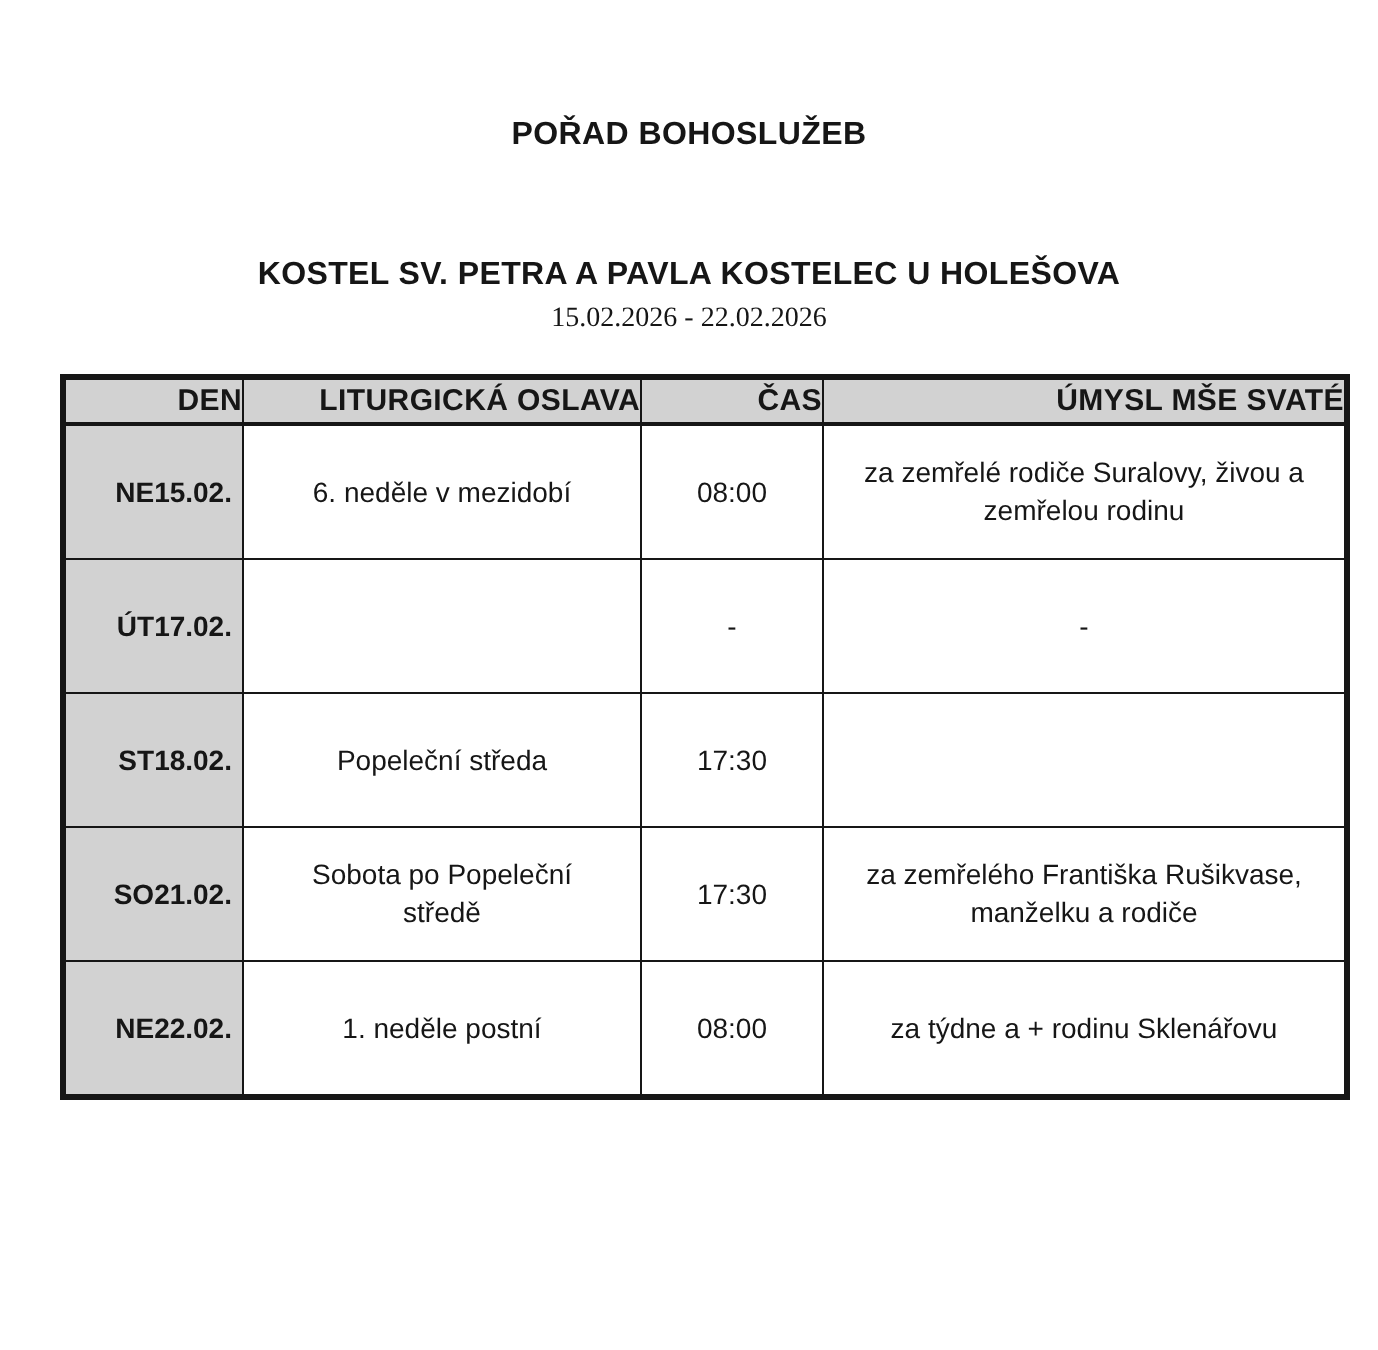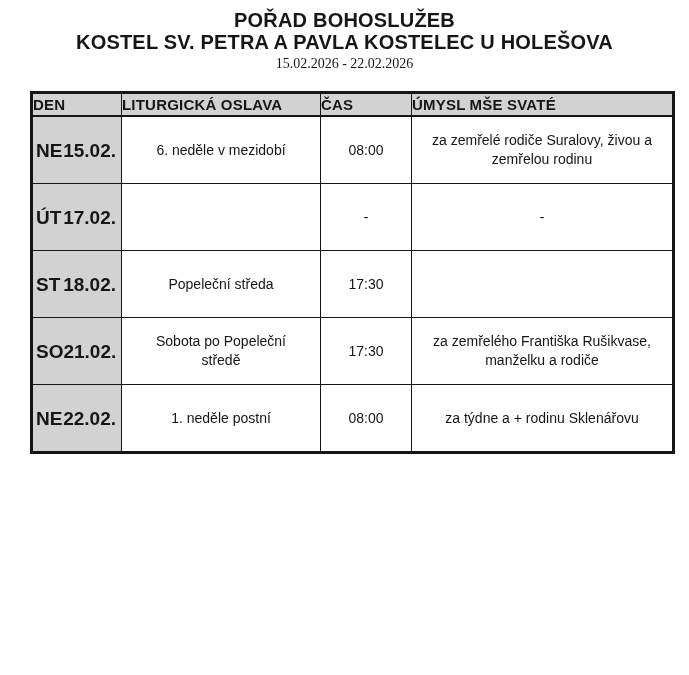--- a/index.html
+++ b/index.html
@@ -13,23 +13,24 @@
     font-family: "Liberation Sans", sans-serif;
     color: #161616;
     overflow: hidden;
   }
   .title-block {
     text-align: center;
     padding-top: 9px;
   }
   .title-line {
     font-weight: bold;
-    font-size: 20px;
+    font-size: 16px;
     line-height: 22px;
     letter-spacing: 0.2px;
+    margin-top: 48px;
   }
   .date-line {
     font-size: 14px;
     line-height: 21px;
     font-family: Liberation Serif, serif;
   }
   table.schedule {
     border-collapse: collapse;
     table-layout: fixed;
     width: 642px;
@@ -41,45 +42,45 @@
   col.c-cas { width: 91px; }
   col.c-umysl { width: 262px; }
   th {
     background: #d2d2d2;
     border: 1px solid #161616;
     border-bottom: 2px solid #161616;
     height: 21px;
     font-size: 15px;
     font-weight: bold;
     padding: 0;
-    text-align: left;
+    text-align: right;
     vertical-align: middle;
     letter-spacing: 0.2px;
   }
   td {
     border: 1px solid #161616;
     height: 66px;
     font-size: 14px;
     text-align: center;
     vertical-align: middle;
     padding: 0 2px;
     white-space: pre-line;
     line-height: 19px;
   }
   td.day-cell {
     background: #d2d2d2;
     padding: 0;
   }
   .day-wrap {
     display: flex;
-    justify-content: space-between;
+    justify-content: flex-end;
     align-items: center;
     padding: 0 5px 0 3px;
     font-weight: bold;
-    font-size: 19px;
+    font-size: 14px;
   }
 </style>
 </head>
 <body>
 
 <div class="title-block">
   <div class="title-line">POŘAD BOHOSLUŽEB</div>
   <div class="title-line">KOSTEL SV. PETRA A PAVLA KOSTELEC U HOLEŠOVA</div>
   <div class="date-line">15.02.2026 - 22.02.2026</div>
 </div>

